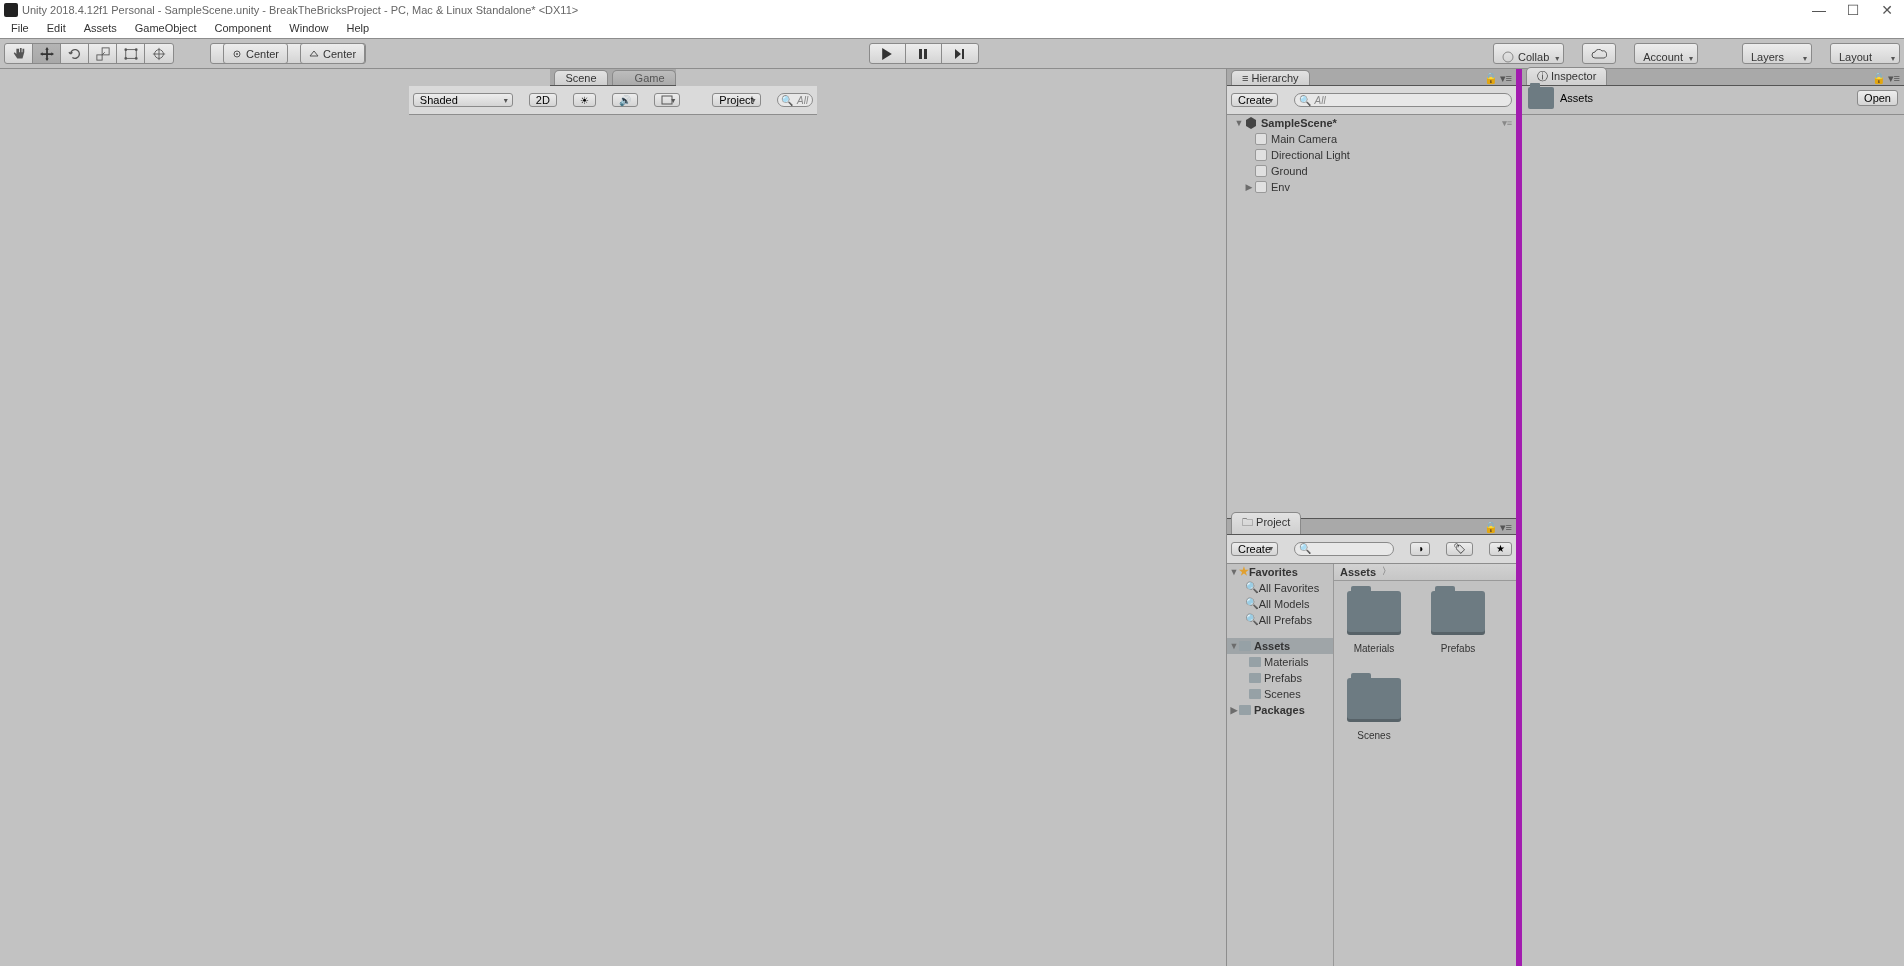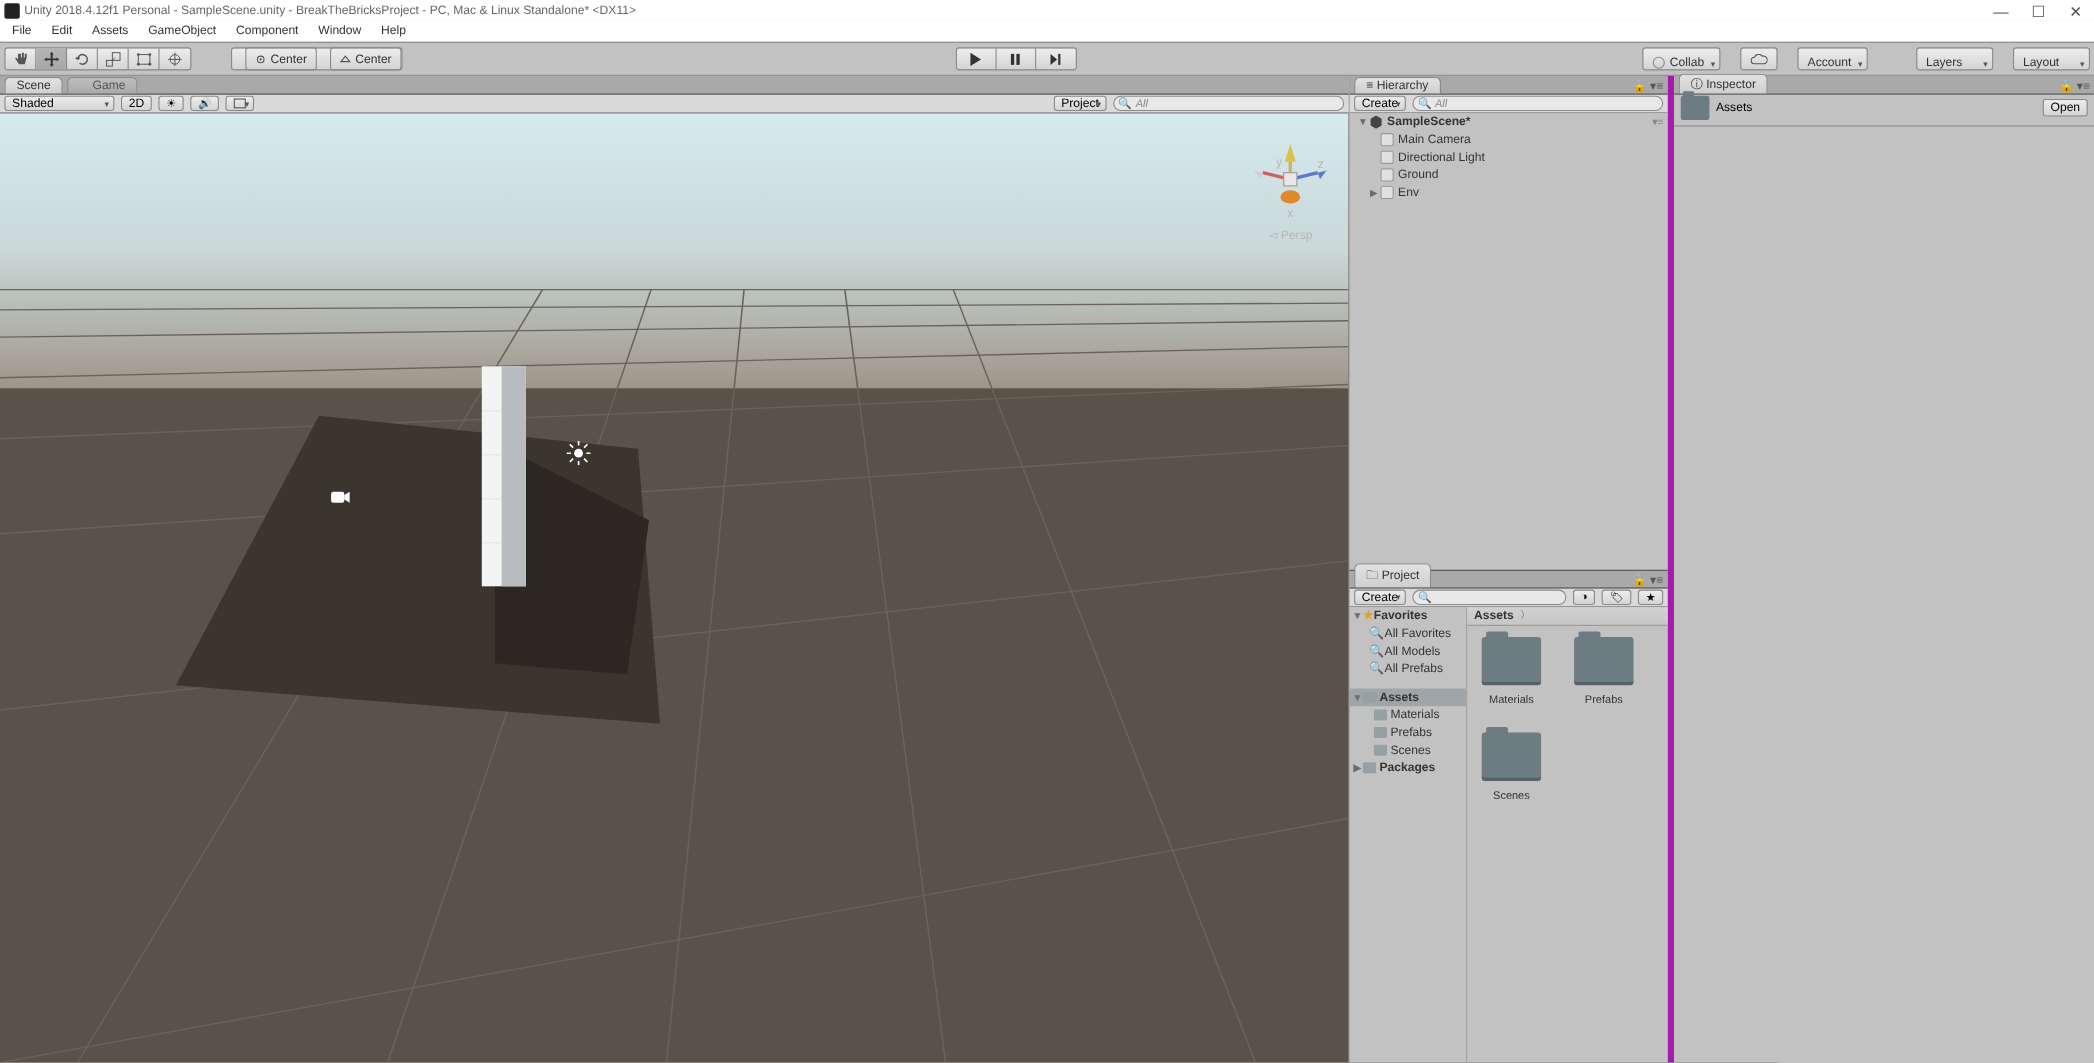--- a/index.html
+++ b/index.html
@@ -14,30 +14,30 @@
 .btn, .btn-grp { background:linear-gradient(#ededed,#d4d4d4); border:1px solid #8a8a8a; border-radius:3px; height:21px; display:flex; align-items:center; }
 .btn-grp { padding:0; }
 .tbtn { width:28px; height:100%; border-right:1px solid #8a8a8a; display:flex; align-items:center; justify-content:center; color:#555;}
 .tbtn:last-child { border-right:none;}
 .tbtn.active { background:linear-gradient(#b4b4b4,#a8a8a8);}
 .btn { padding:0 8px; font-size:11px; color:#333; gap:4px;margin-left:12px;}
 .spacer { flex:1; }
 .dd { padding-right:14px; position:relative;align-items:flex-end;}
 .dd::after { content:"▾"; position:absolute; right:4px; font-size:8px; color:#555;}
 .workspace { flex:1; display:flex; }
-.left { flex:1; display:flex; flex-direction:column; border-right:1px solid #8d8d8d;}
+.left { flex:1; display:flex; flex-direction:column; border-right:1px solid #8d8d8d;align-items:center;}
 .right { width:677px; display:flex; }
 .midcol { width:295px; display:flex; flex-direction:column; border-right:6px solid #a21caf;}
 .insp { flex:1; display:flex; flex-direction:column; background:#c2c2c2;}
 .tabbar { height:17px; background:#a9a9a9; display:flex; align-items:flex-end; border-bottom:1px solid #555; position:relative;}
 .tab { background:linear-gradient(#e2e2e2,#cfcfcf); border:1px solid #8a8a8a; border-bottom:none; border-radius:5px 5px 0 0; padding:1px 10px; font-size:11px; color:#333; margin-left:4px;}
 .tab.inactive { background:linear-gradient(#bdbdbd,#aaa); color:#555;}
 .tab .ticon { display:inline-block; width:10px; height:10px; vertical-align:middle; margin-right:2px;}
 .lockmenu { margin-left:auto; padding:0 4px; font-size:10px; color:#555; display:flex; gap:2px;}
-.secbar { height:17px; background:#dadada; border-bottom:1px solid #8d8d8d; display:flex; align-items:center; padding:0 4px; gap:6px;}
+.secbar { height:29px; background:#dadada; border-bottom:1px solid #8d8d8d; display:flex; align-items:center; padding:0 4px; gap:16px;}
 .smbtn { background:linear-gradient(#ededed,#d4d4d4); border:1px solid #8a8a8a; border-radius:3px; height:14px; padding:0 6px; font-size:10px; display:flex; align-items:center;}
 .search { flex:1; height:14px; background:#e8e8e8; border:1px solid #8a8a8a; border-radius:7px; display:flex; align-items:center; padding:0 4px;}
 .search .sicon { font-size:10px; color:#777; margin-right:3px;}
 .search .txt { color:#888; font-size:10px; font-style:italic;}
 .scene { flex:1; background:#5a5149; position:relative; overflow:hidden;}
 .sky { position:absolute; top:0; left:0; right:0; height:29%; background:linear-gradient(#d5eaef 0%, #cad8d8 50%, #9e9588 100%);}
 .grid { position:absolute; top:0; left:0; right:0; bottom:0;}
 .grid line { stroke:#6b635a; stroke-width:1;}
 .wall { position:absolute; background:#f4f4f4;}
 .wall .side { position:absolute; top:0; bottom:0; right:0; width:22px; background:#b8bcc0;}

